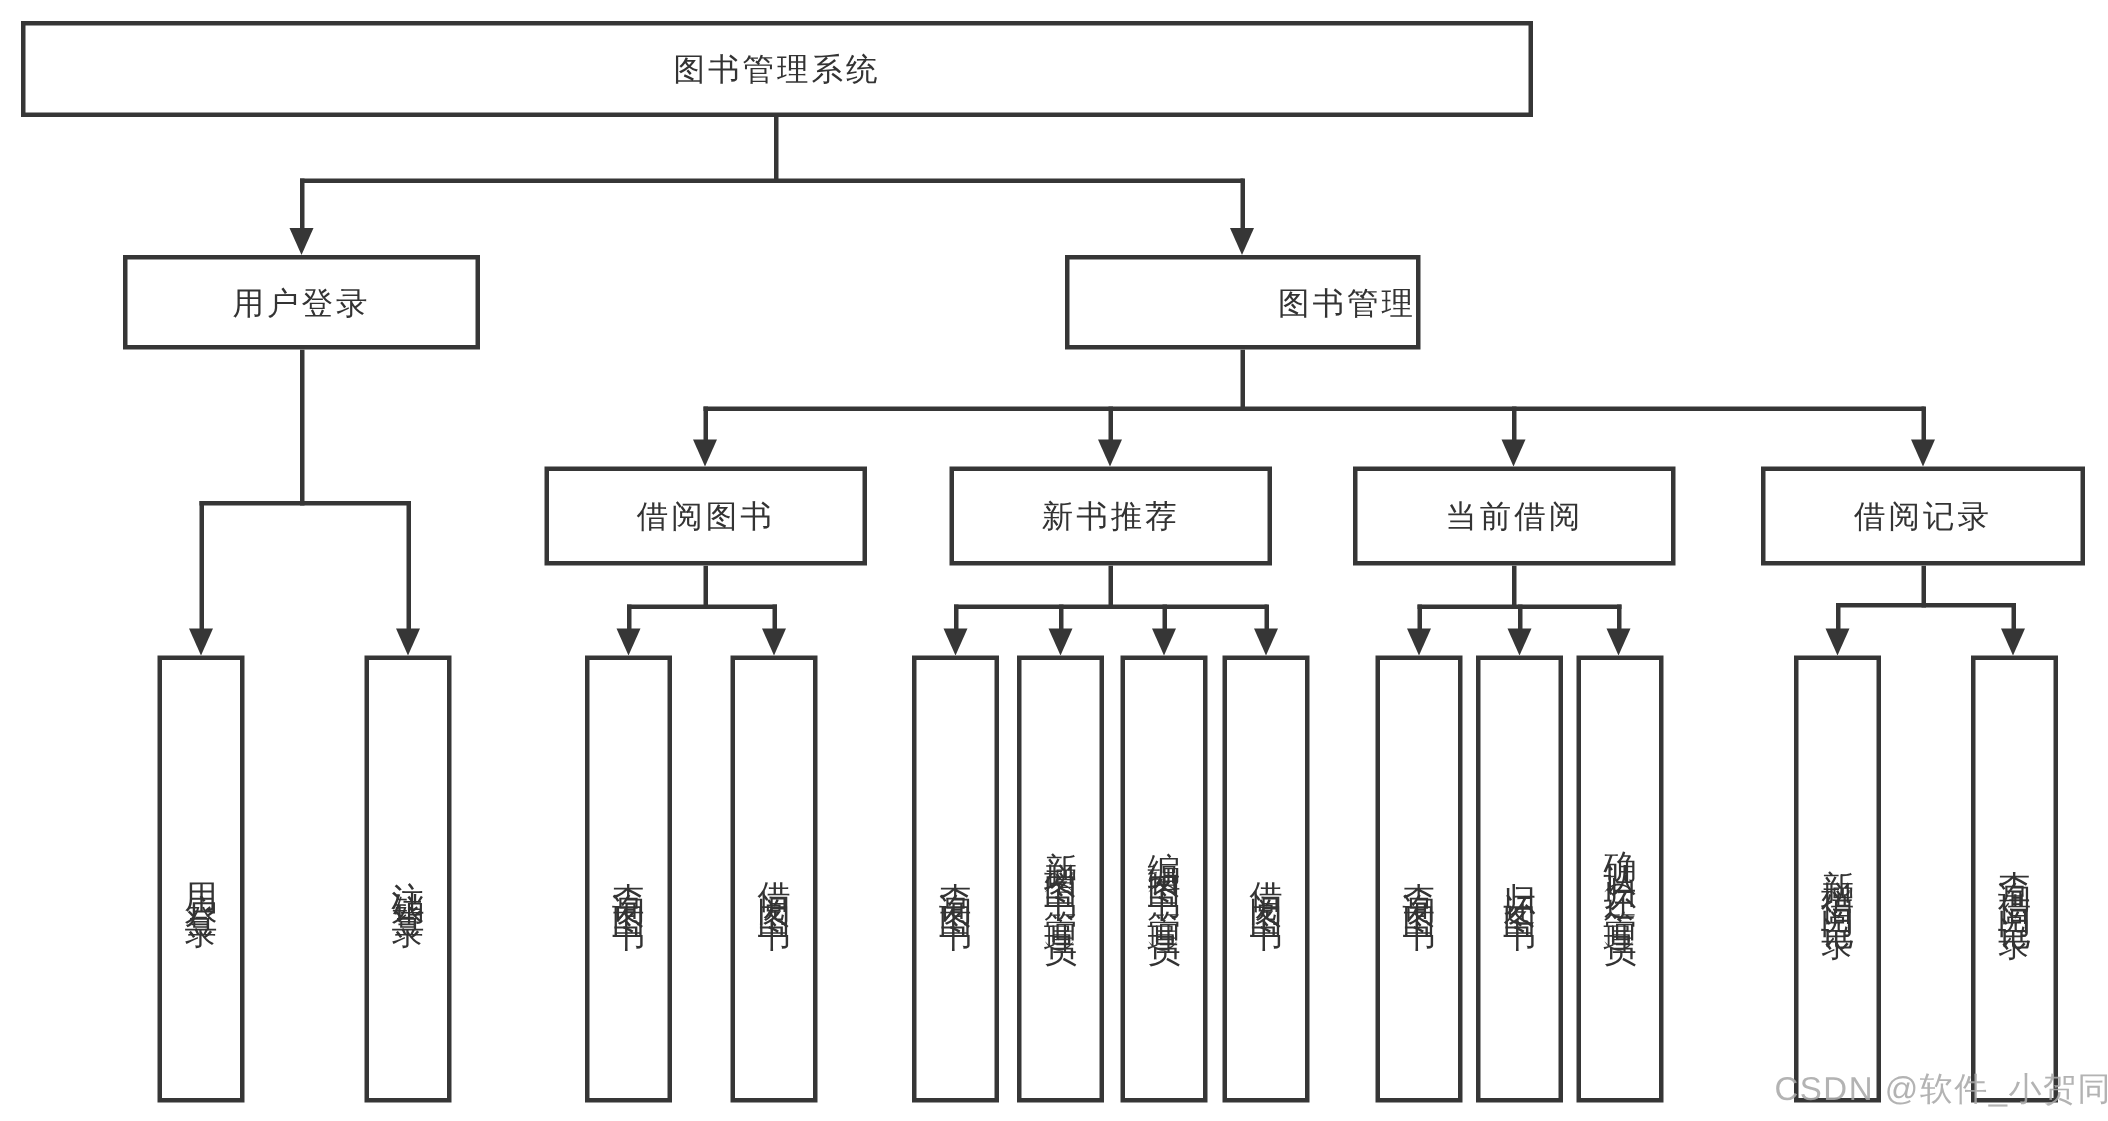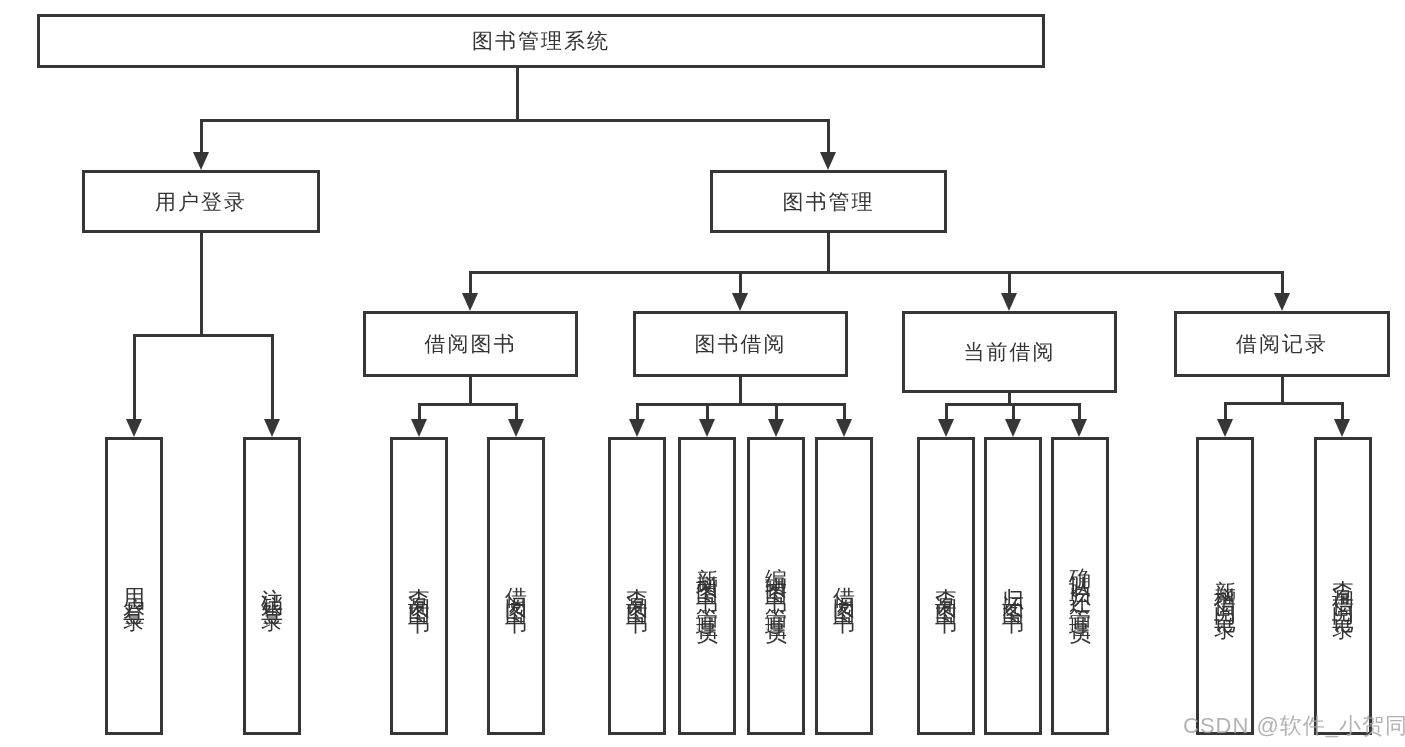--- a/index.html
+++ b/index.html
@@ -69,38 +69,38 @@
     letter-spacing:1px;
     white-space:nowrap;
     z-index:5;
   }
 </style>
 </head>
 <body>
 
 <div id="canvas">
 
-  <div class="box h" style="left:14px;top:14px;width:1008px;height:54px;margin-left:23px;">
+  <div class="box h" style="left:14px;top:14px;width:1008px;height:64px;">
     <span>图书管理系统</span>
   </div>
 
   <div class="box h" style="left:82px;top:170px;width:238px;height:63px;">
     <span>用户登录</span>
   </div>
-  <div class="box h" style="left:710px;top:170px;width:237px;height:63px;">
+  <div class="box h" style="left:710px;top:170px;width:237px;height:63px;justify-content:flex-end;">
     <span>图书管理</span>
   </div>
 
   <div class="box h" style="left:363px;top:311px;width:215px;height:66px;">
     <span>借阅图书</span>
   </div>
   <div class="box h" style="left:633px;top:311px;width:215px;height:66px;">
-    <span>图书借阅</span>
-  </div>
-  <div class="box h" style="left:902px;top:311px;width:215px;height:82px;">
+    <span>新书推荐</span>
+  </div>
+  <div class="box h" style="left:902px;top:311px;width:215px;height:66px;">
     <span>当前借阅</span>
   </div>
   <div class="box h" style="left:1174px;top:311px;width:216px;height:66px;">
     <span>借阅记录</span>
   </div>
 
   <div class="box v" style="left:105px;top:437px;width:58px;height:298px;">
     <span>用户登录</span>
   </div>
   <div class="box v" style="left:243px;top:437px;width:58px;height:298px;">

